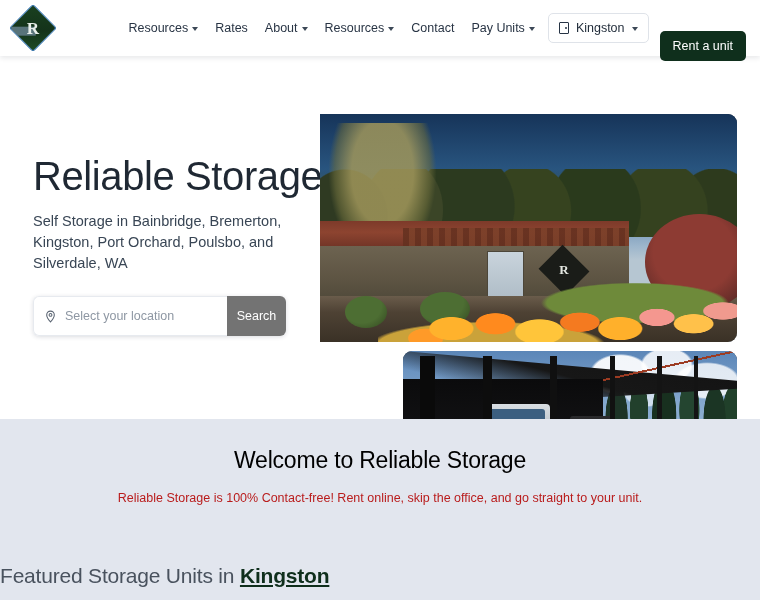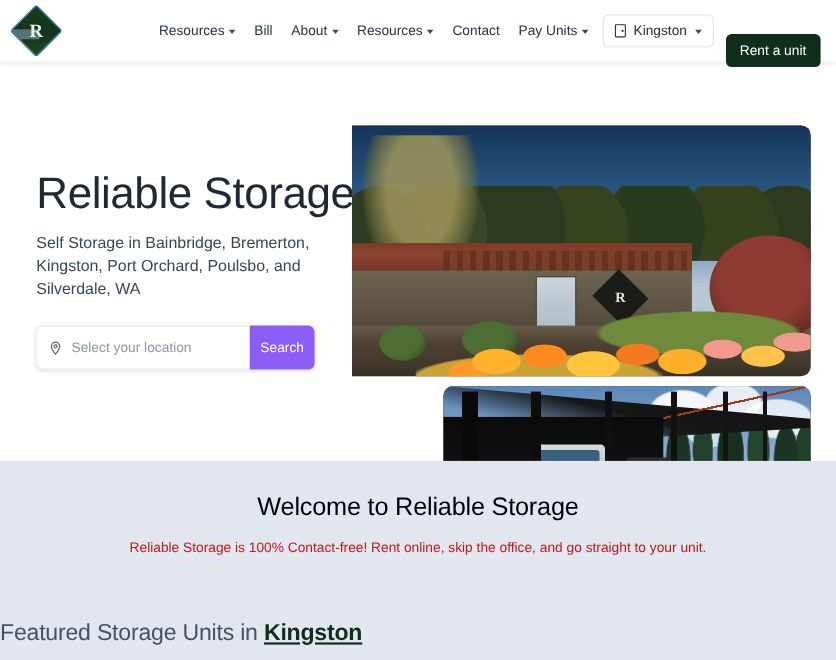--- a/index.html
+++ b/index.html
@@ -207,21 +207,21 @@
     font-size: 12.5px;
     color: #1f2833;
     width: 100%;
     background: transparent;
   }
   .search-input::placeholder { color: #8e97a3; }
 
   .search-btn {
     flex: 0 0 auto;
     width: 59px;
-    background: #8b5cf6;
+    background: #737373;
     color: #fff;
     border: none;
     border-radius: 0 6px 6px 0;
     font-family: inherit;
     font-size: 12.5px;
     cursor: pointer;
   }
 
   
   .photo {
@@ -464,21 +464,21 @@
   <span class="nav-spacer"></span>
 
   <nav class="nav-menu">
 
     <span class="nav-item">
       <span>Resources</span>
       <i class="caret"></i>
     </span>
 
     <span class="nav-item">
-      <span>Bill</span>
+      <span>Rates</span>
     </span>
 
     <span class="nav-item">
       <span>About</span>
       <i class="caret"></i>
     </span>
 
     <span class="nav-item">
       <span>Resources</span>
       <i class="caret"></i>

